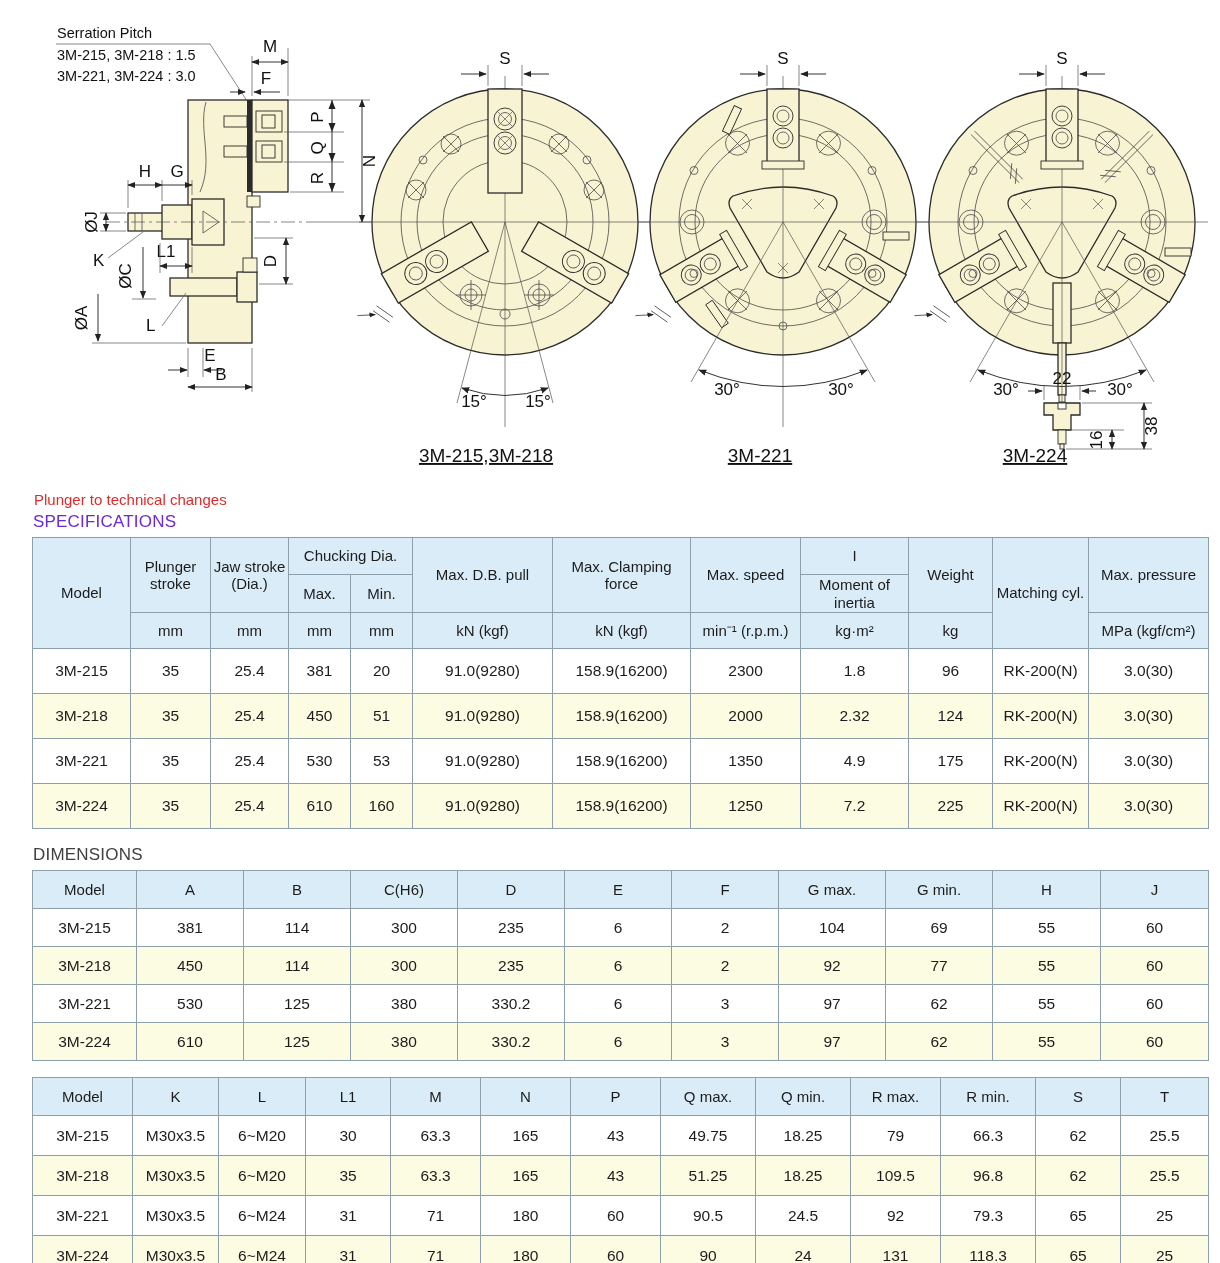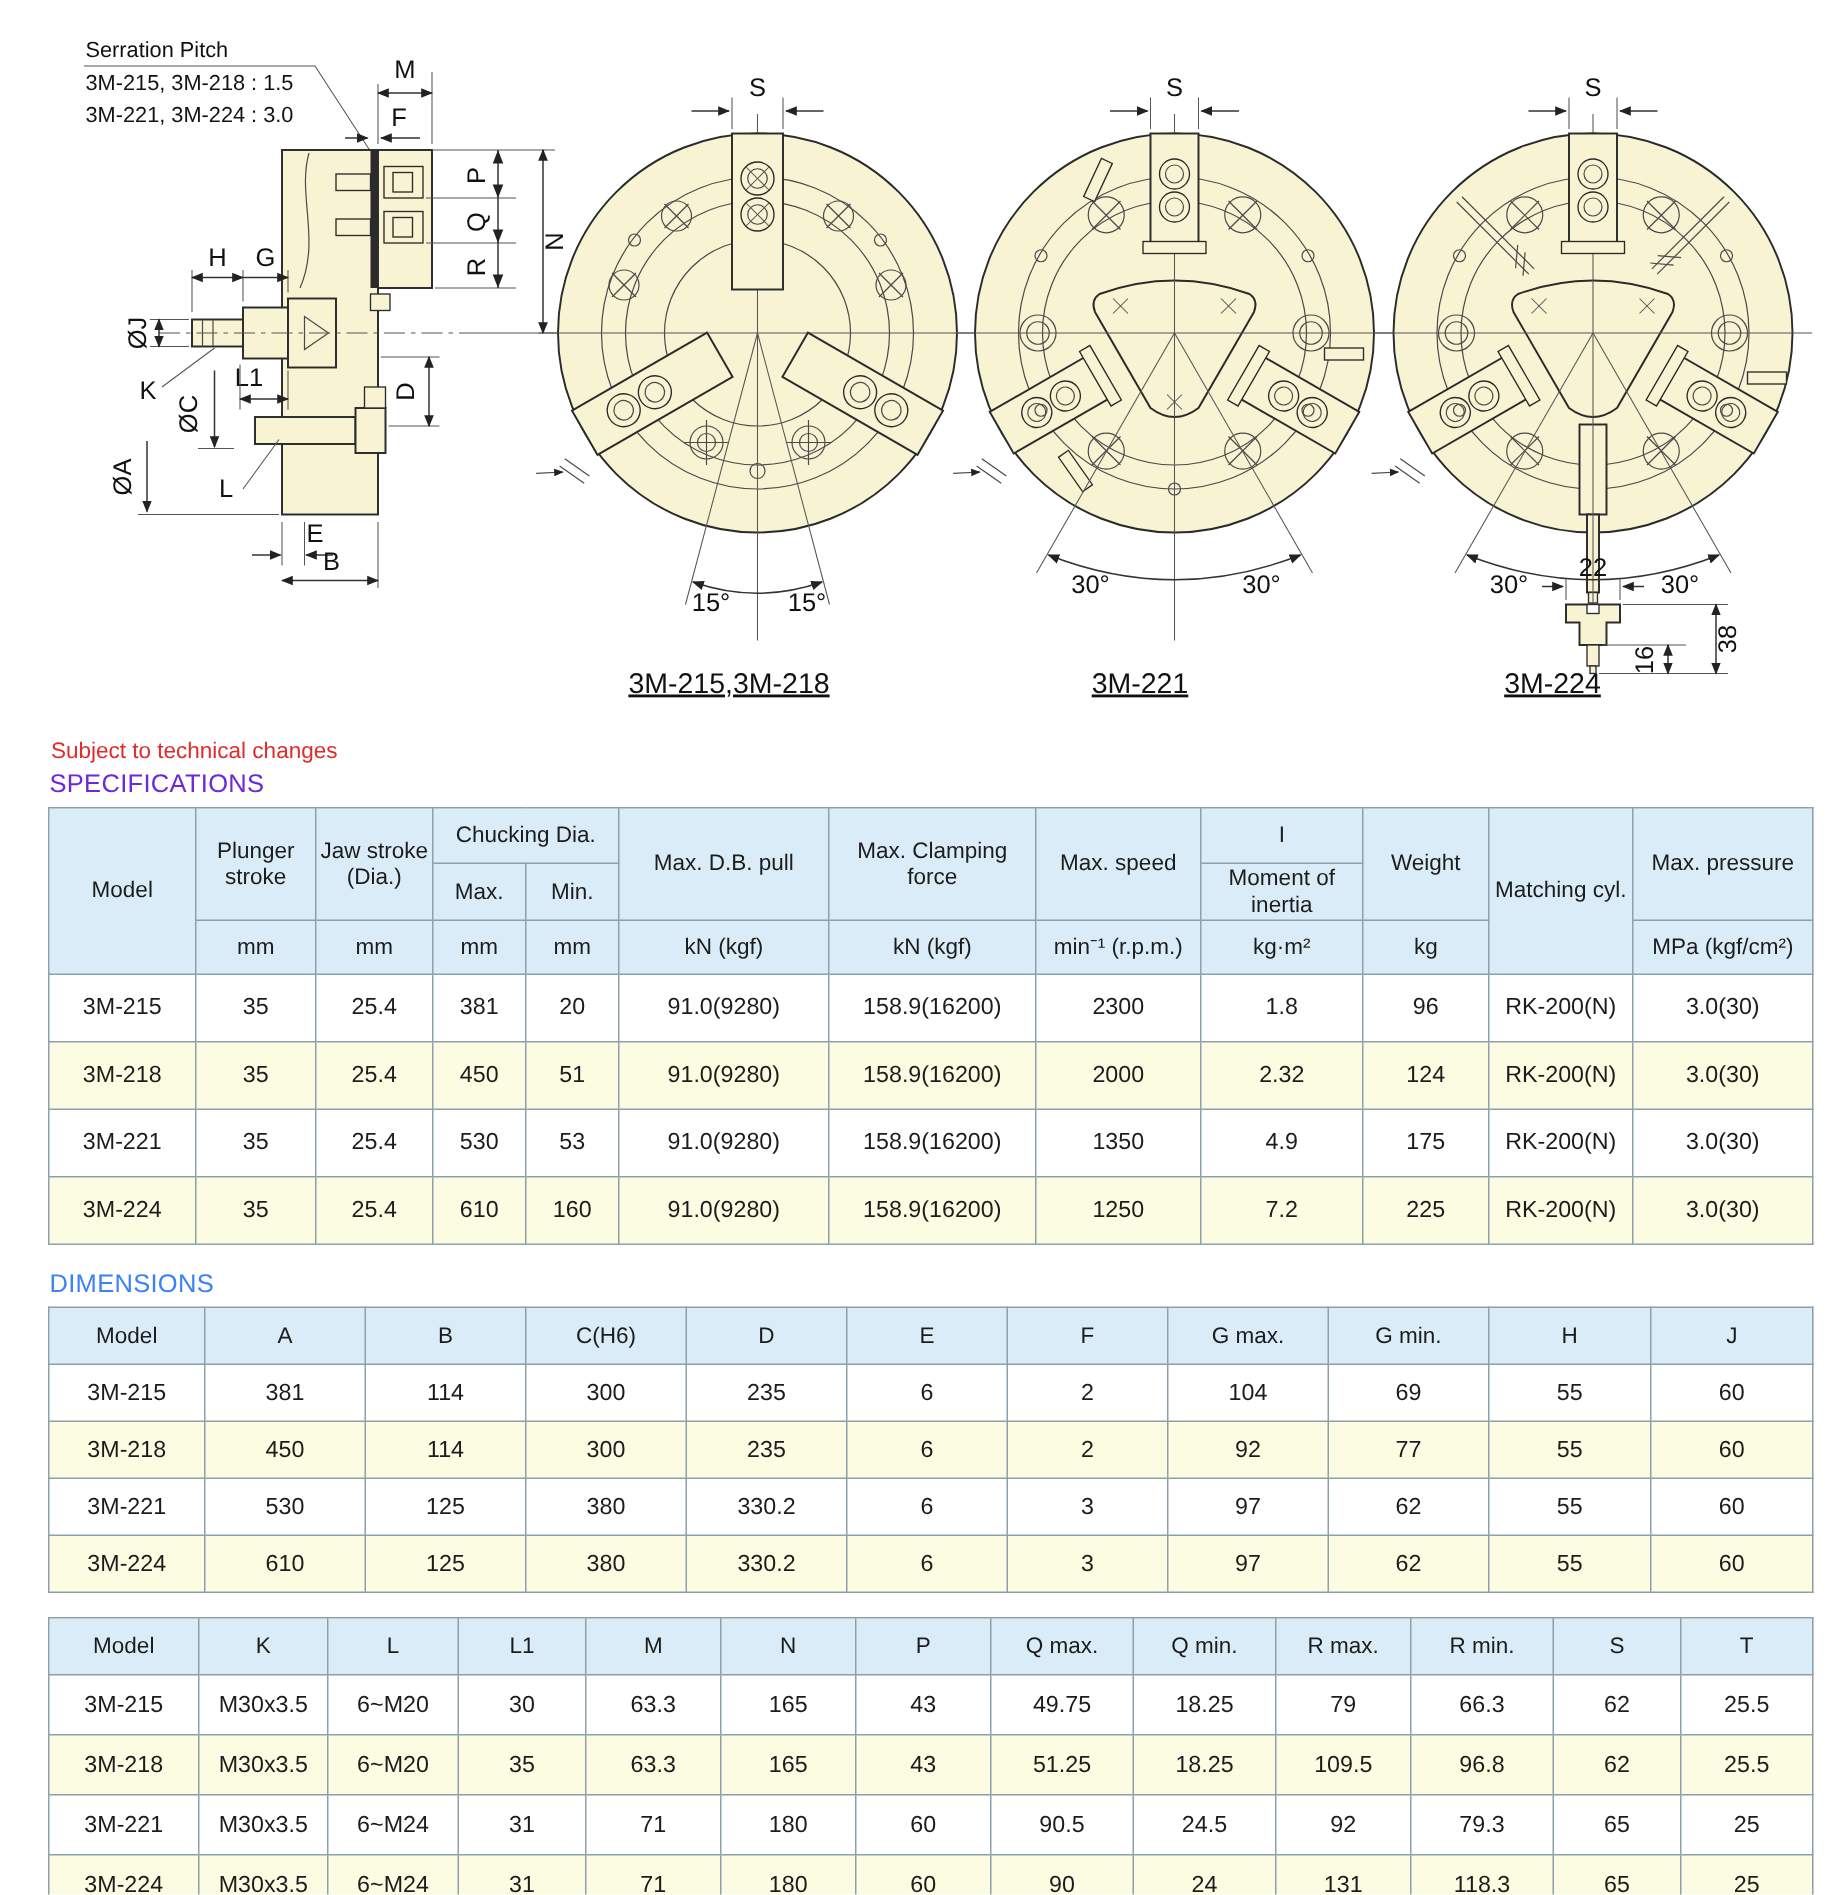--- a/index.html
+++ b/index.html
@@ -11,21 +11,21 @@
   .thin7{fill:none;stroke:#555;stroke-width:0.7;}
   .dim{fill:none;stroke:#333;stroke-width:1;}
   .ext{fill:none;stroke:#555;stroke-width:0.7;}
   .cl{fill:none;stroke:#555;stroke-width:0.7;stroke-dasharray:14 4 3 4;}
   .dimtxt{font-size:17px;}
   .model{font-size:19px;text-decoration:underline;}
   .notetxt{font-size:14.5px;}
 
   .red-note{margin:3px 0 0 34px;font-size:15px;color:#e02b2b;}
   .sec-title{margin:4px 0 5px 33px;font-size:17px;color:#6d28d9;letter-spacing:0.2px;}
-  .dim-title{margin:16px 0 5px 33px;font-size:17px;color:#3b82f6;letter-spacing:0.2px;}
+  .dim-title{margin:16px 0 5px 33px;font-size:17px;color:#404040;letter-spacing:0.2px;}
 
   table{border-collapse:collapse;table-layout:fixed;margin-left:32px;width:1176px;}
   th,td{border:1px solid #8c9faa;text-align:center;vertical-align:middle;font-weight:normal;padding:1px 2px;}
   thead th{background:#d9ecf8;font-size:15px;line-height:1.18;}
   tbody td{font-size:15.5px;background:#fff;}
   tbody tr:nth-child(even) td{background:#fbfce2;}
   table.spec thead tr:nth-child(1) th{height:34px;}
   table.spec thead tr:nth-child(2) th{height:33px;}
   table.spec thead tr:nth-child(3) th{height:33px;}
   table.spec tbody td{height:42px;}
@@ -447,21 +447,21 @@
     <line x1="1082" y1="403" x2="1152" y2="403" class="ext"></line>
     <line x1="1068" y1="430" x2="1124" y2="430" class="ext"></line>
     <line x1="1066" y1="449" x2="1152" y2="449" class="ext"></line>
     <line x1="1112" y1="430" x2="1112" y2="449" class="dim" marker-start="url(#ah)" marker-end="url(#ah)"></line>
     <text transform="translate(1102,440) rotate(-90)" class="dimtxt" text-anchor="middle">16</text>
     <line x1="1144" y1="403" x2="1144" y2="449" class="dim" marker-start="url(#ah)" marker-end="url(#ah)"></line>
     <text transform="translate(1157,426) rotate(-90)" class="dimtxt" text-anchor="middle">38</text>
   </g>
 </svg>
 
-<div class="red-note">Subject to technical changes</div>
+<div class="red-note">Plunger to technical changes</div>
 <div class="sec-title">SPECIFICATIONS</div>
 
 <table class="spec">
   <colgroup>
     <col style="width:98px">
       <col style="width:80px">
       <col style="width:78px">
     <col style="width:62px">
       <col style="width:62px">
       <col style="width:140px">

